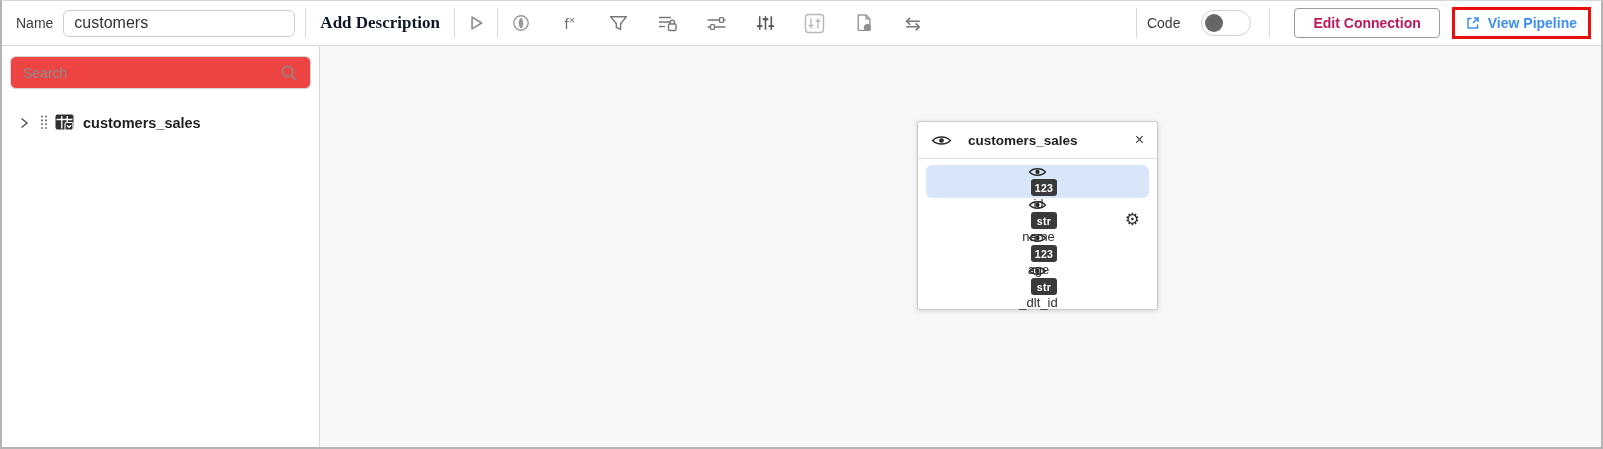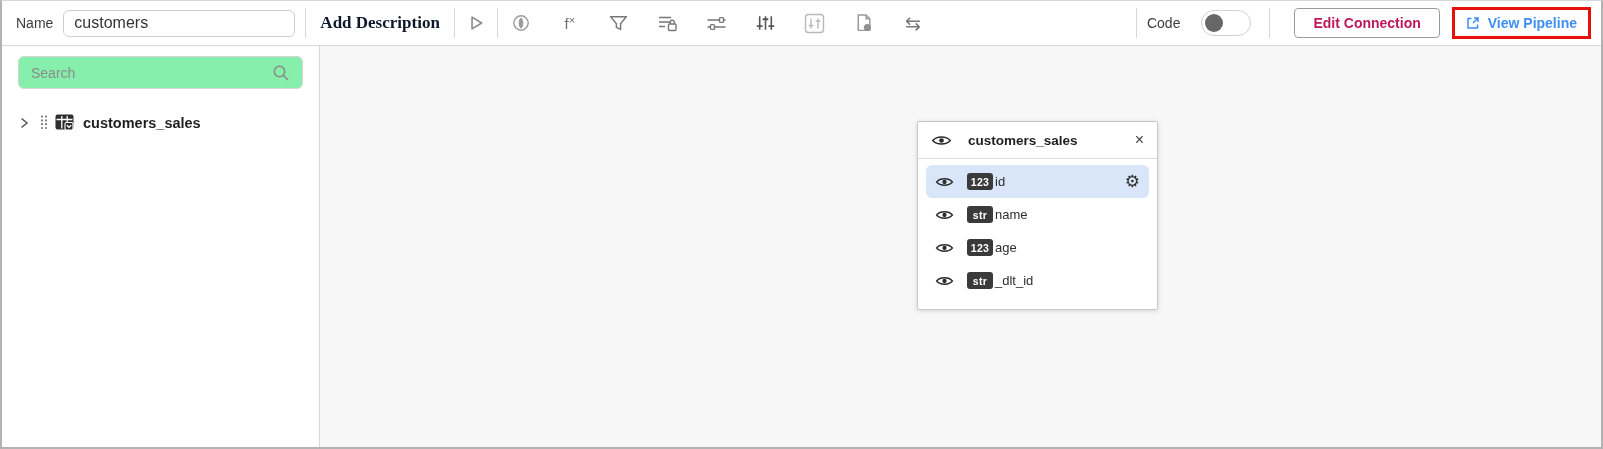--- a/index.html
+++ b/index.html
@@ -53,22 +53,22 @@
   .red-box {
     margin-left: 12px; border: 3px solid #e8100a; padding: 5px 11px;
     display: flex; align-items: center; gap: 8px; cursor: pointer; background:#fff;
   }
   .view-pipeline { font-size: 14px; font-weight: bold; color:#3e8ef5; text-decoration:none; }
 
   
   .main { display: flex; height: 402px; }
   .sidebar { width: 318px; background:#fff; border-right: 1px solid #d8d8d8; padding-top: 10px; flex:none; }
   .search-box {
-    margin: 0 16px; height: 33px; border: 1px solid #d4d4d4; border-radius: 6px;
-    display: flex; align-items: center; padding: 0 12px; background:#86efac;
+    margin: 0 8px; height: 33px; border: 1px solid #d4d4d4; border-radius: 6px;
+    display: flex; align-items: center; padding: 0 12px; background:#ef4444;
   }
   .search-box input {
     border: none; outline: none; flex: 1; font-size: 14px; color:#333;
     font-family: "Liberation Sans", sans-serif; background: transparent;
   }
   .search-box input::placeholder { color:#8c8c8c; }
   .tree-item { display:flex; align-items:center; margin-top: 25px; padding-left: 16px; cursor: pointer; }
   .tree-item .chev { display:inline-flex; color:#555; }
   .grip { margin-left: 10px; display:inline-flex; }
   .table-ic { margin-left: 7px; display:inline-flex; }
@@ -81,21 +81,21 @@
     position: absolute; left: 597px; top: 75px; width: 241px;
     background:#fff; border: 1px solid #c9c9c9; border-radius: 2px;
     box-shadow: 0 1px 5px rgba(0,0,0,0.14);
   }
   .panel-header { height: 37px; display:flex; align-items:center; padding: 0 13px;
     border-bottom: 1px solid #dcdcdc; }
   .panel-title { margin-left: 16px; font-size: 13.5px; font-weight: bold; color:#1e1e1e; }
   .panel-close { margin-left: auto; font-size: 16px; color:#444; cursor: pointer; line-height: 1; }
   .panel-rows { padding: 6px 8px 12px 8px; }
   .col-row { height: 33px; display: flex; align-items: center; padding: 0 9px;
-    border-radius: 6px; cursor: pointer; }
+    border-radius: 6px; cursor: pointer; flex-direction: column; }
   .col-row.sel { background:#d9e6f9; }
   .badge {
     margin-left: 13px; min-width: 26px; height: 17px; padding: 0 3px;
     background:#3a3a3a; border-radius: 3px; color:#fff; font-size: 10.5px;
     font-weight: bold; display: inline-flex; align-items: center; justify-content: center;
     flex: none; letter-spacing: 0.3px;
   }
   .badge.badge-icon { min-width: 21px; }
   .col-label { margin-left: 2px; font-size: 13px; color:#2e2e2e; }
   .gear { margin-left: auto; font-size: 17px; color:#2f2f2f; line-height:1; cursor:pointer; }

